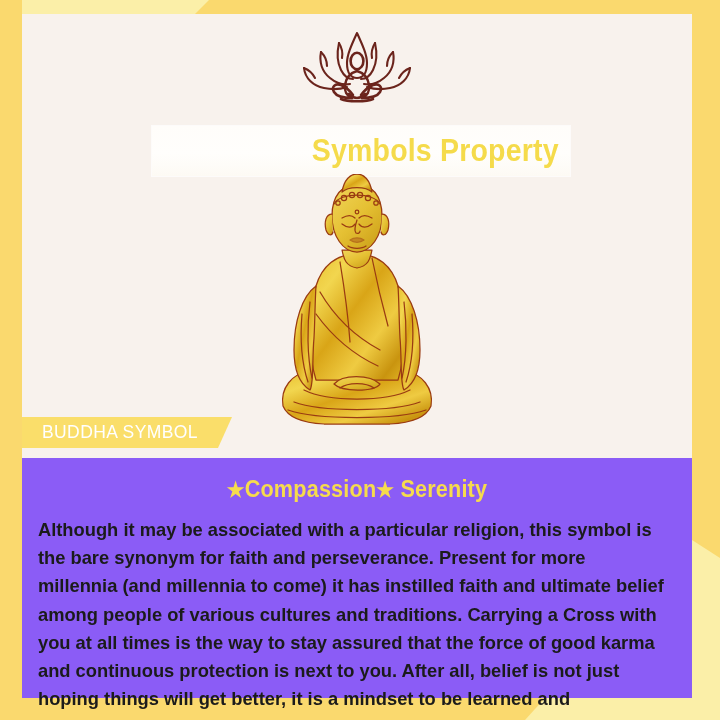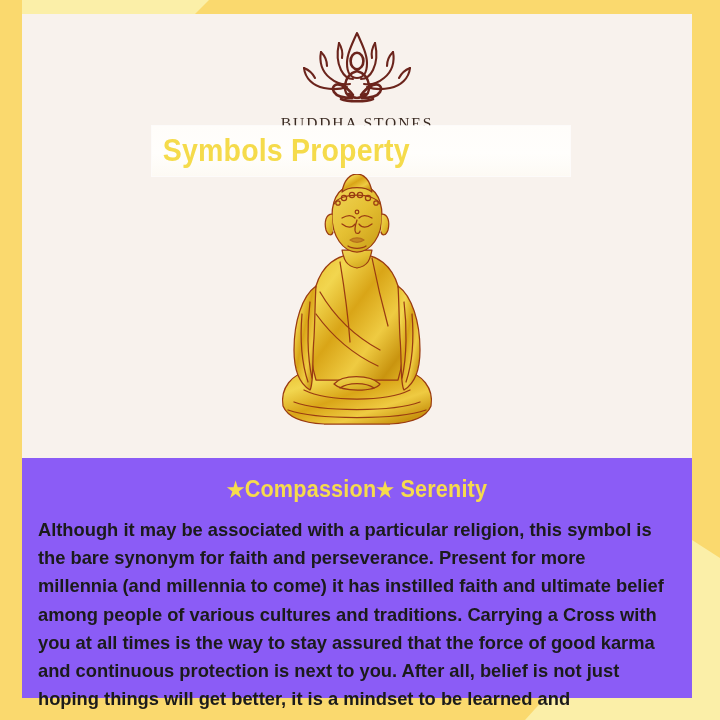--- a/index.html
+++ b/index.html
@@ -59,21 +59,21 @@
     letter-spacing:1.9px;
     color:#3A2A22;
     font-weight:400;
   }
 
   
   .title-banner {
     position:absolute;
     left:130px; top:112px; width:418px; height:50px;
     background:linear-gradient(180deg,#FFFDFA 0%, #FFFEFC 55%, #FDFAF4 100%);
-    display:flex; align-items:center; justify-content:flex-start;
+    display:flex; align-items:center; justify-content:flex-end;
     box-shadow:0 0 0 1px rgba(255,255,255,.7);
   }
   .title-text {
     font-family:"Liberation Sans Narrow","Liberation Sans", sans-serif;
     font-weight:bold;
     font-size:31px;
     color:#F5DB4B;
     letter-spacing:.2px;
     transform:scaleX(.92);
     white-space:nowrap;
@@ -177,21 +177,20 @@
           <path d="M76 43 C83 45 87 50 88 57 C89 63 86 68 81 70"></path>
 
           <path d="M71 70 C63 70 56 69 53 64 C50 59 54 55 60 57 C65 59 69 63 72 67"></path>
           <path d="M81 70 C89 70 96 69 99 64 C102 59 98 55 92 57 C87 59 83 63 80 67"></path>
 
           <path d="M68 66 C71 69 75 70 76 70 C77 70 81 69 84 66"></path>
 
           <path d="M60 71 C66 74 86 74 92 71"></path>
         </g>
       </svg>
-      <div class="logo-word">BUDDHA STONES</div>
     </div>
   </div>
 
   <div class="title-banner">
     <div class="title-text">Symbols Property</div>
   </div>
 
   <div class="buddha-holder">
     <svg class="buddha-svg" viewBox="0 0 214 262">
       <defs>
@@ -266,20 +265,23 @@
 
         <path d="M107 46 C105 52 104 57 106 59 C108 60 110 59 110 57"></path>
 
         <path d="M100 66 C104 63 110 63 114 66 C110 69 104 69 100 66 Z" fill="#B5651D" opacity=".55"></path>
 
         <path d="M98 72 C102 75 112 75 116 72"></path>
       </g>
     </svg>
   </div>
 
+  <div class="symbol-tag">
+    <span class="symbol-tag-text">BUDDHA SYMBOL</span>
+  </div>
 
   <div class="body-card">
     <div class="subtitle">
       <span class="star">★</span><span>Compassion</span><span class="star">★</span> <span>Serenity</span>
     </div>
     <p class="paragraph">Although it may be associated with a particular religion, this symbol is the bare synonym for faith and perseverance. Present for more millennia (and millennia to come) it has instilled faith and ultimate belief among people of various cultures and traditions. Carrying a Cross with you at all times is the way to stay assured that the force of good karma and continuous protection is next to you. After all, belief is not just hoping things will get better, it is a mindset to be learned and maintained. That gets easier with a Cross symbol to look at.</p>
   </div>
 
 </div>
 

